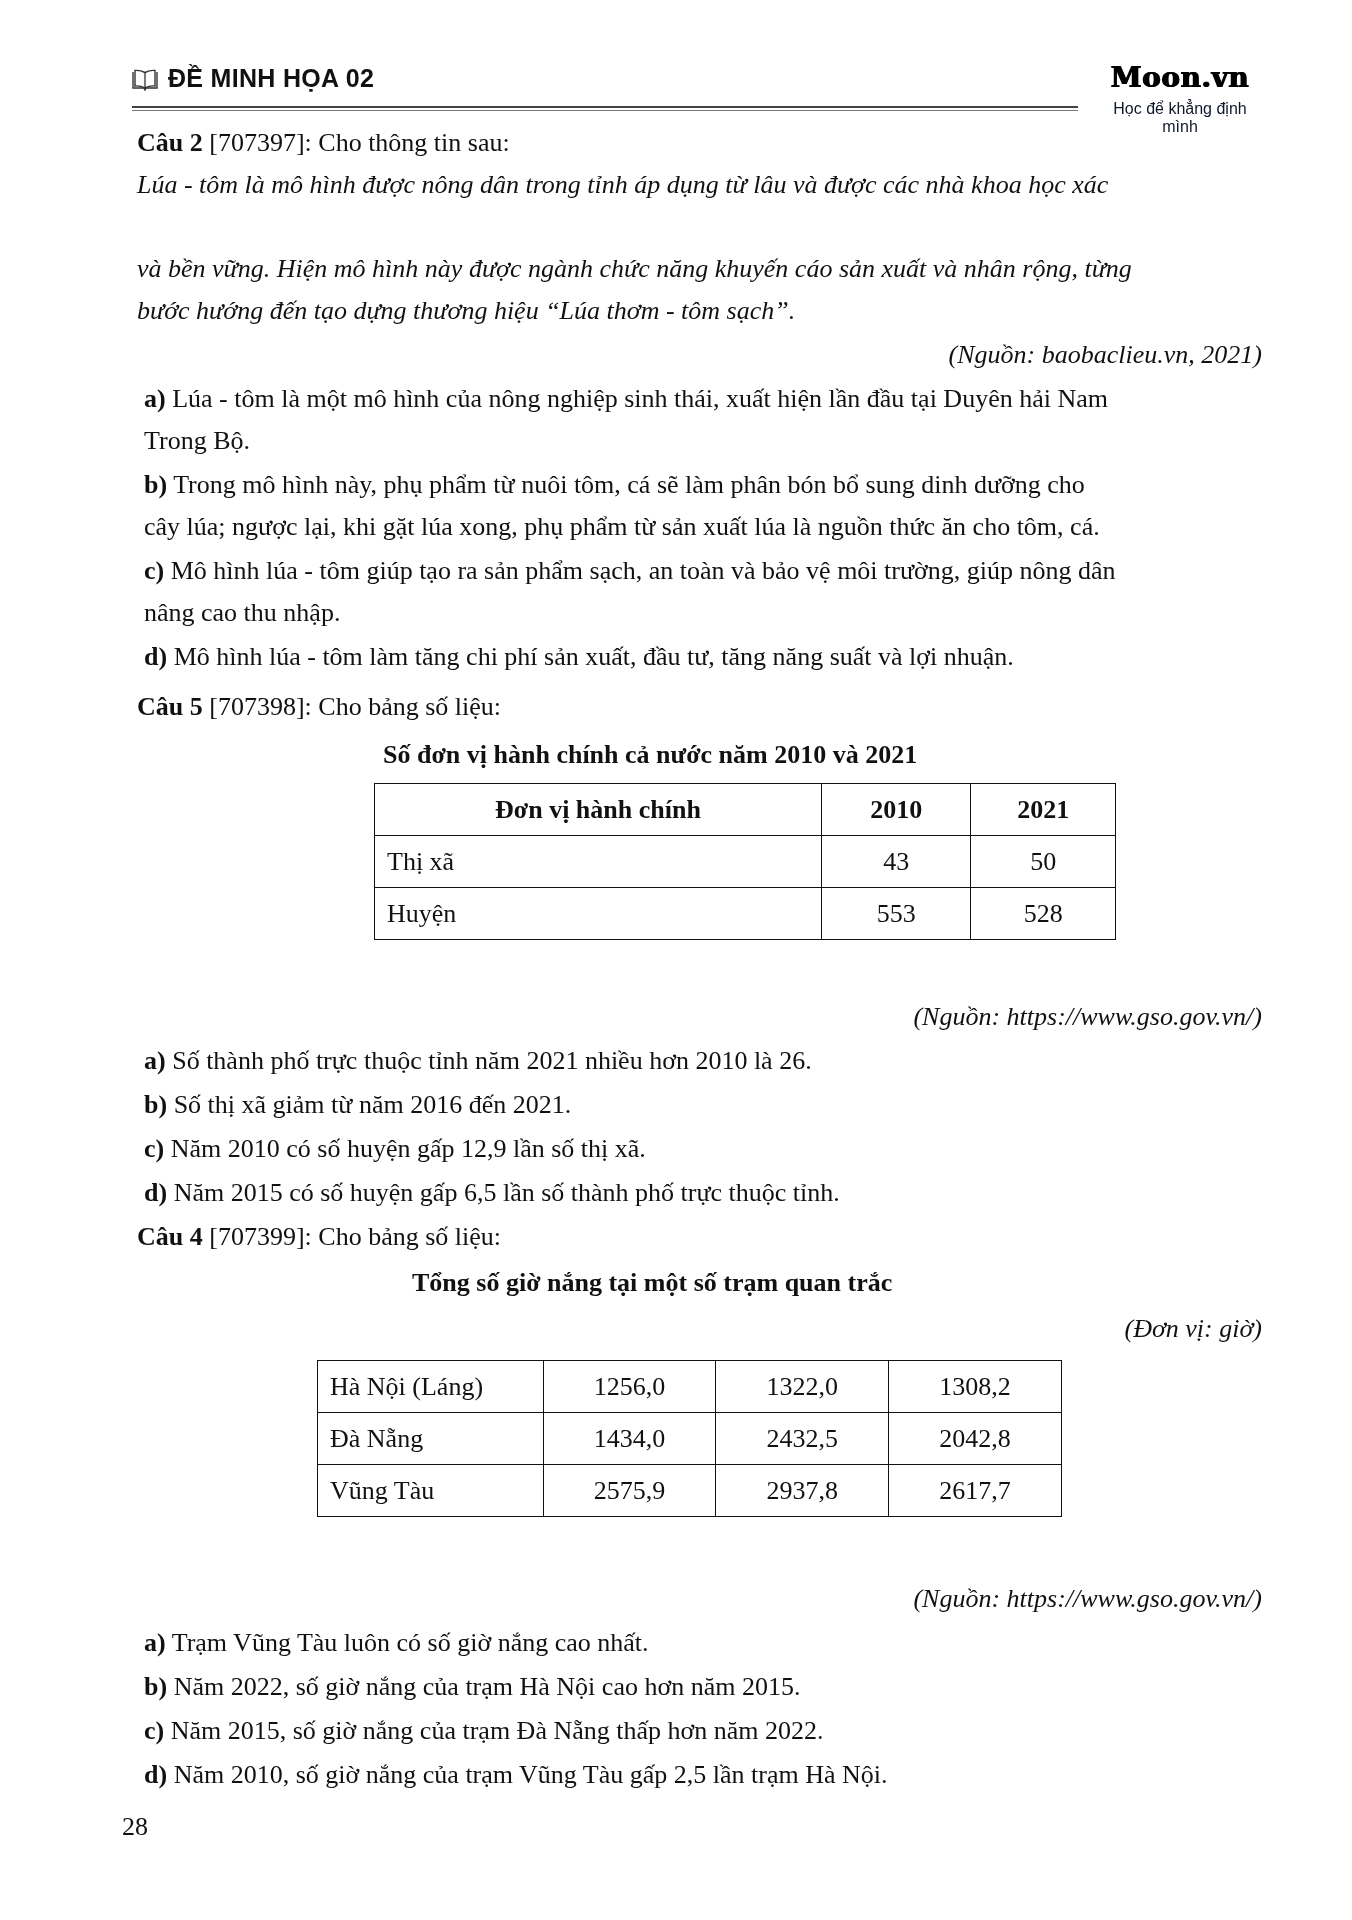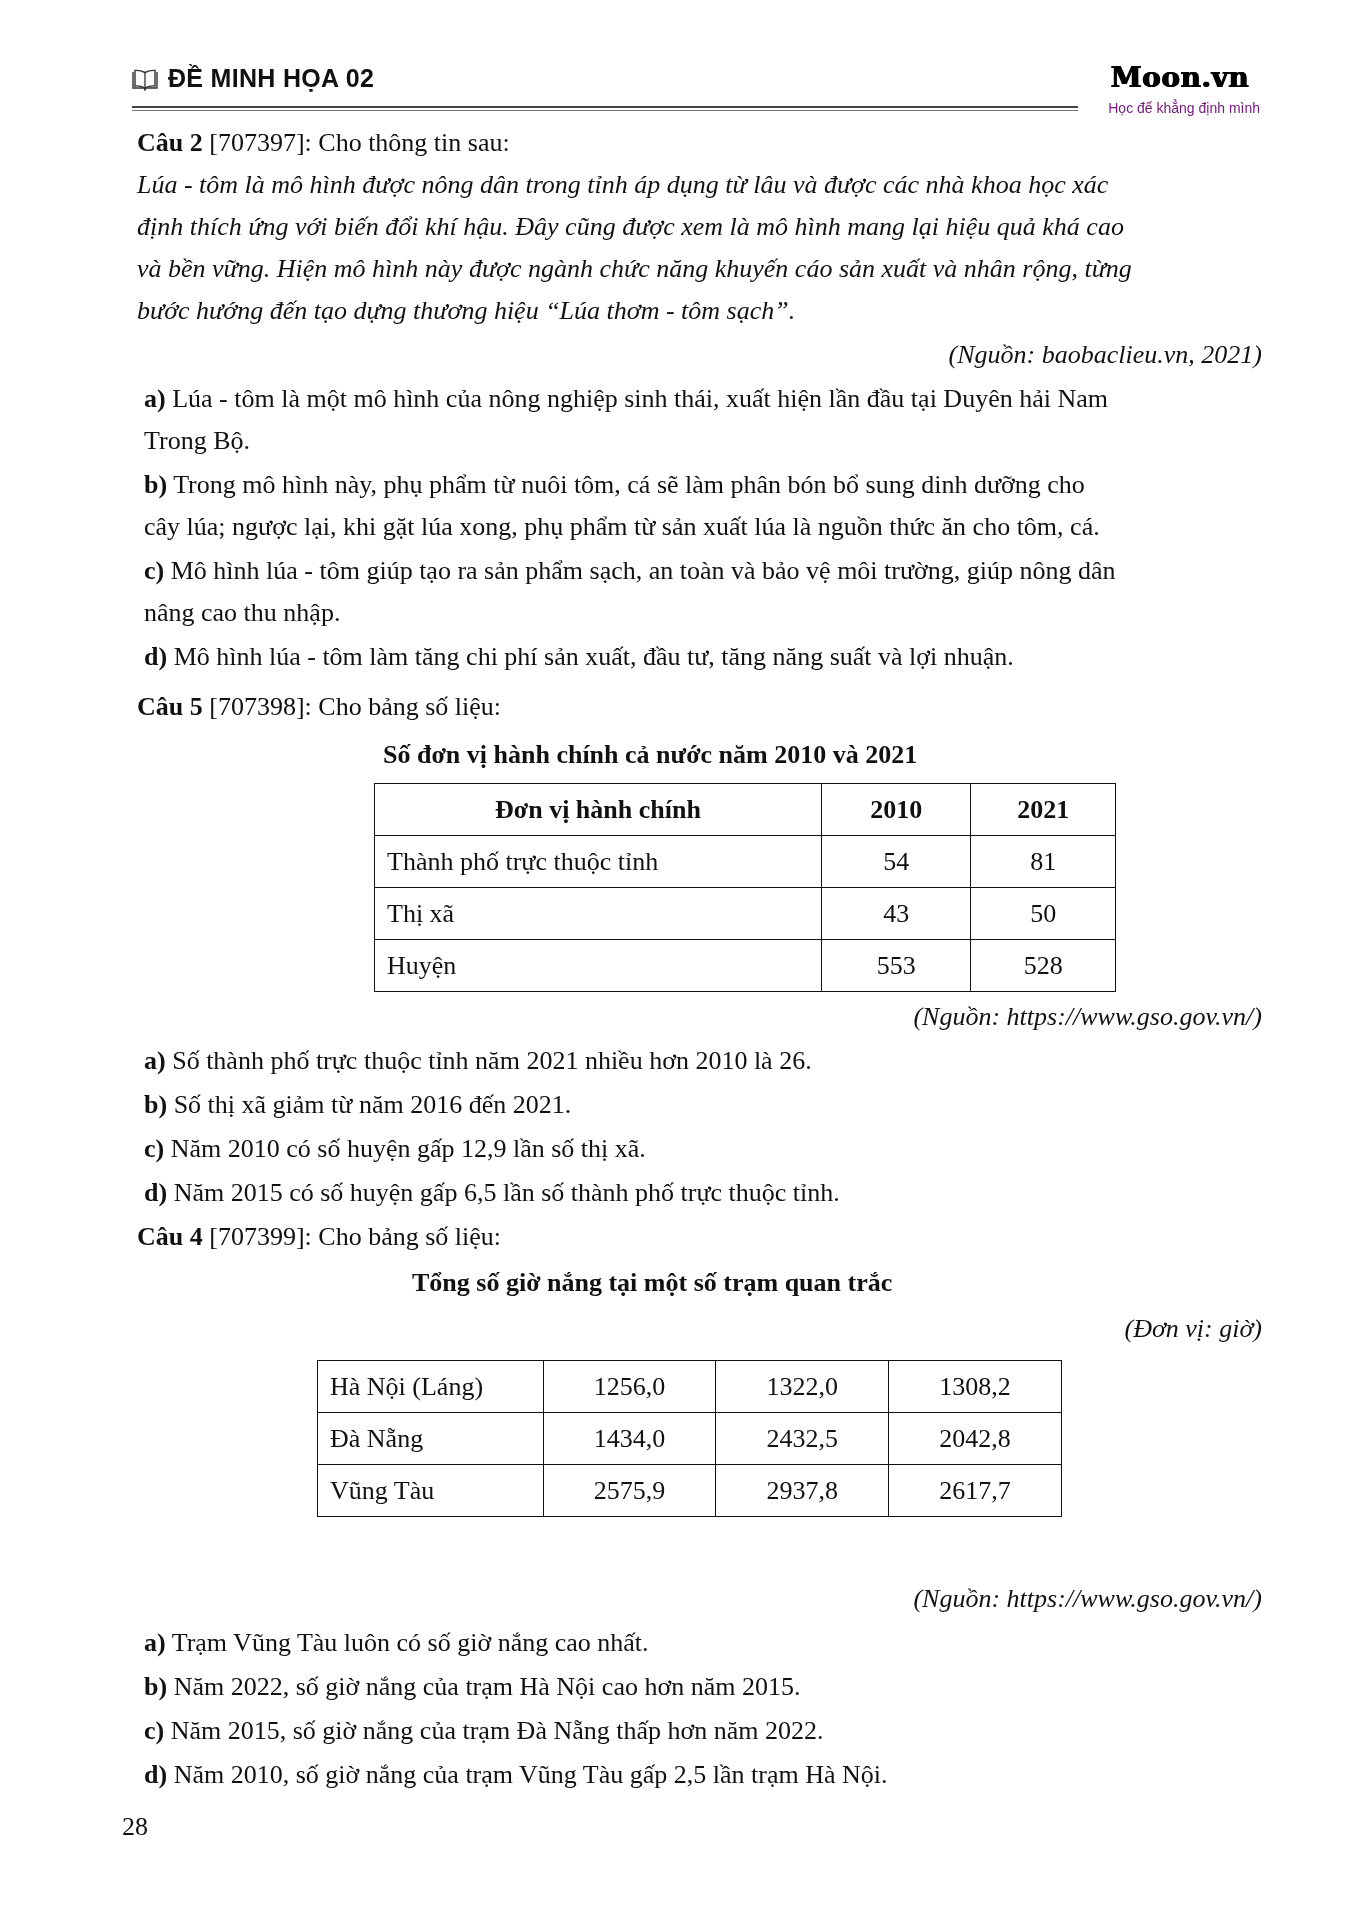--- a/index.html
+++ b/index.html
@@ -9,21 +9,21 @@
 
   
   .hdr { position: absolute; left: 118px; top: 62px; width: 1150px; height: 60px; }
   .hdr-title { position: absolute; left: 0; top: 2px; font-family: "Liberation Sans", "DejaVu Sans", sans-serif;
                font-weight: bold; font-size: 25px; letter-spacing: 0.3px; display: flex; align-items: center; }
   .book-icon { width: 26px; height: 22px; margin-right: 10px; display: inline-block; }
   .hdr-rule { position: absolute; left: 0; top: 44px; width: 946px; height: 2px; border-top: 2px solid #444; border-bottom: 1.5px solid #777; }
   .logo { position: absolute; left: 968px; top: 0px; width: 160px; text-align: center; }
   .logo-name { font-family: "DejaVu Serif", serif; font-weight: 900; font-size: 28px; letter-spacing: 0.5px; color: #000;
                text-shadow: 0.6px 0 0 #000, -0.6px 0 0 #000; line-height: 32px; }
-  .logo-tag { font-family: "Liberation Sans", sans-serif; font-size: 14px; color: #701a75; margin-top: 6px; text-align: right; }
+  .logo-tag { font-family: "Liberation Sans", sans-serif; font-size: 16px; color: #0f172a; margin-top: 6px; }
 
   
   .line { position: absolute; font-size: 26px; line-height: 30px; white-space: nowrap; }
   .justify { left: 123px; width: 1140px; }
   .it { font-style: italic; }
   .b { font-weight: bold; }
   .right { right: 104px; text-align: right; }
   .opt { left: 130px; }
 
   
@@ -55,21 +55,20 @@
       <div class="logo-name">Moon.vn</div>
       <div class="logo-tag">Học để khẳng định mình</div>
     </div>
   </div>
 
   <div class="line justify" style="top:128px;">
     <span class="b">Câu 2</span>
     <span>[707397]</span><span>: Cho thông tin sau:</span>
   </div>
   <div class="line justify it" style="top:170px;">Lúa - tôm là mô hình được nông dân trong tỉnh áp dụng từ lâu và được các nhà khoa học xác</div>
-  <div class="line justify it" style="top:212px;">định thích ứng với biến đổi khí hậu. Đây cũng được xem là mô hình mang lại hiệu quả khá cao</div>
   <div class="line justify it" style="top:254px;">và bền vững. Hiện mô hình này được ngành chức năng khuyến cáo sản xuất và nhân rộng, từng</div>
   <div class="line justify it" style="top:296px;">bước hướng đến tạo dựng thương hiệu “Lúa thơm - tôm sạch”.</div>
   <div class="line right it" style="top:340px;">(Nguồn: baobaclieu.vn, 2021)</div>
 
   <div class="line opt" style="top:384px;">
     <span class="b">a)</span>
     <span>Lúa - tôm là một mô hình của nông nghiệp sinh thái, xuất hiện lần đầu tại Duyên hải Nam</span>
   </div>
   <div class="line opt" style="top:426px;">Trong Bộ.</div>
 
@@ -102,25 +101,20 @@
         <col style="width:127px">
         <col style="width:123px">
       </colgroup>
     <tbody>
         <tr>
       <th>Đơn vị hành chính</th>
       <th>2010</th>
       <th>2021</th>
     </tr>
     <tr>
-      <td class="lbl">Thành phố trực thuộc tỉnh</td>
-      <td class="num">54</td>
-      <td class="num">81</td>
-    </tr>
-    <tr>
       <td class="lbl">Thị xã</td>
       <td class="num">43</td>
       <td class="num">50</td>
     </tr>
     <tr>
       <td class="lbl">Huyện</td>
       <td class="num">553</td>
       <td class="num">528</td>
     </tr>
   </tbody>

